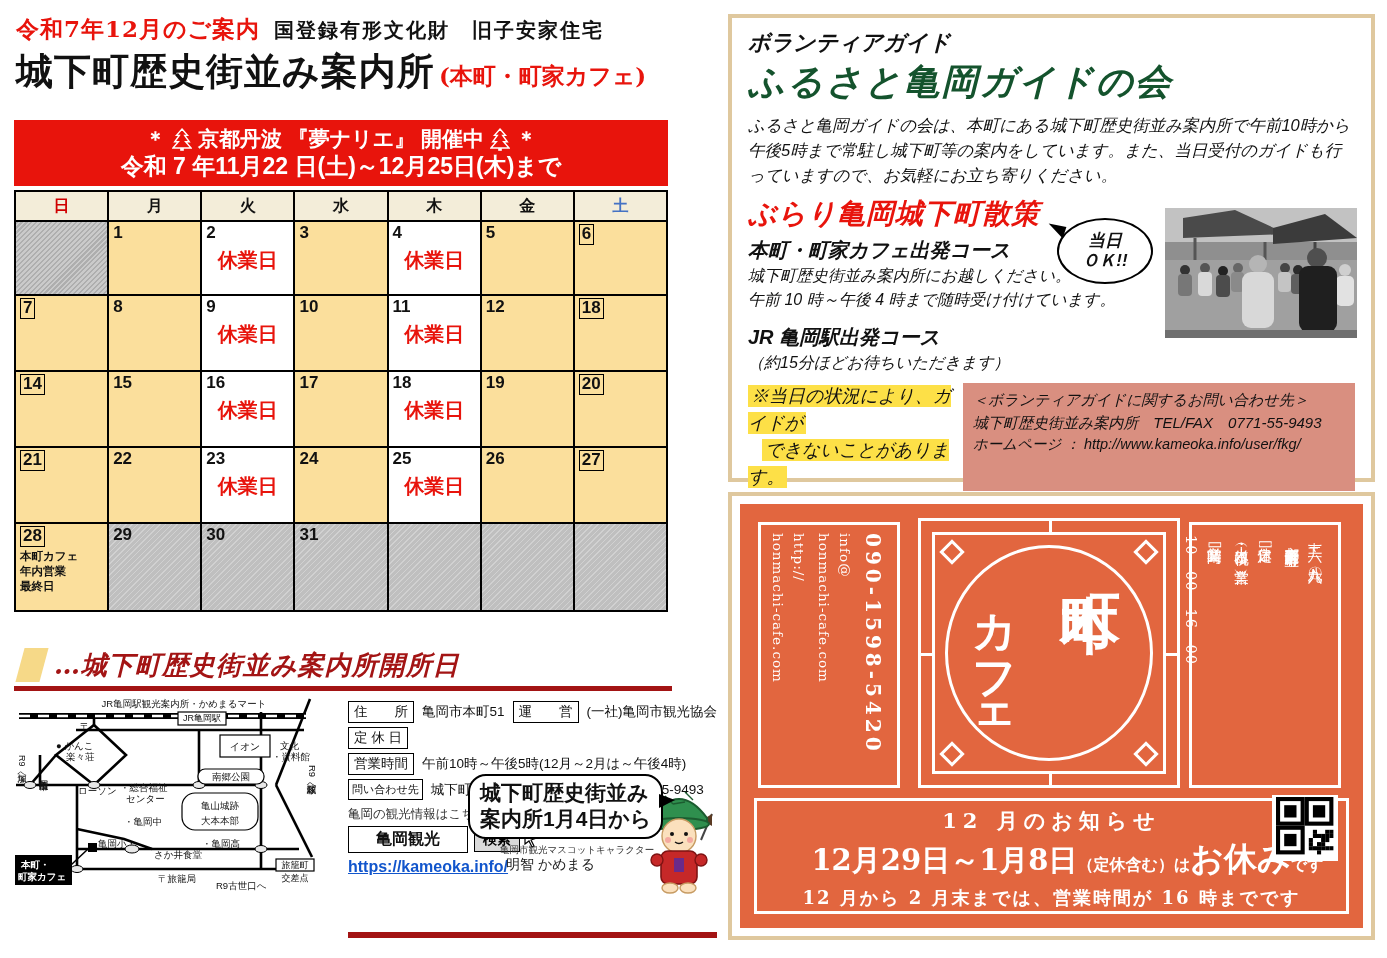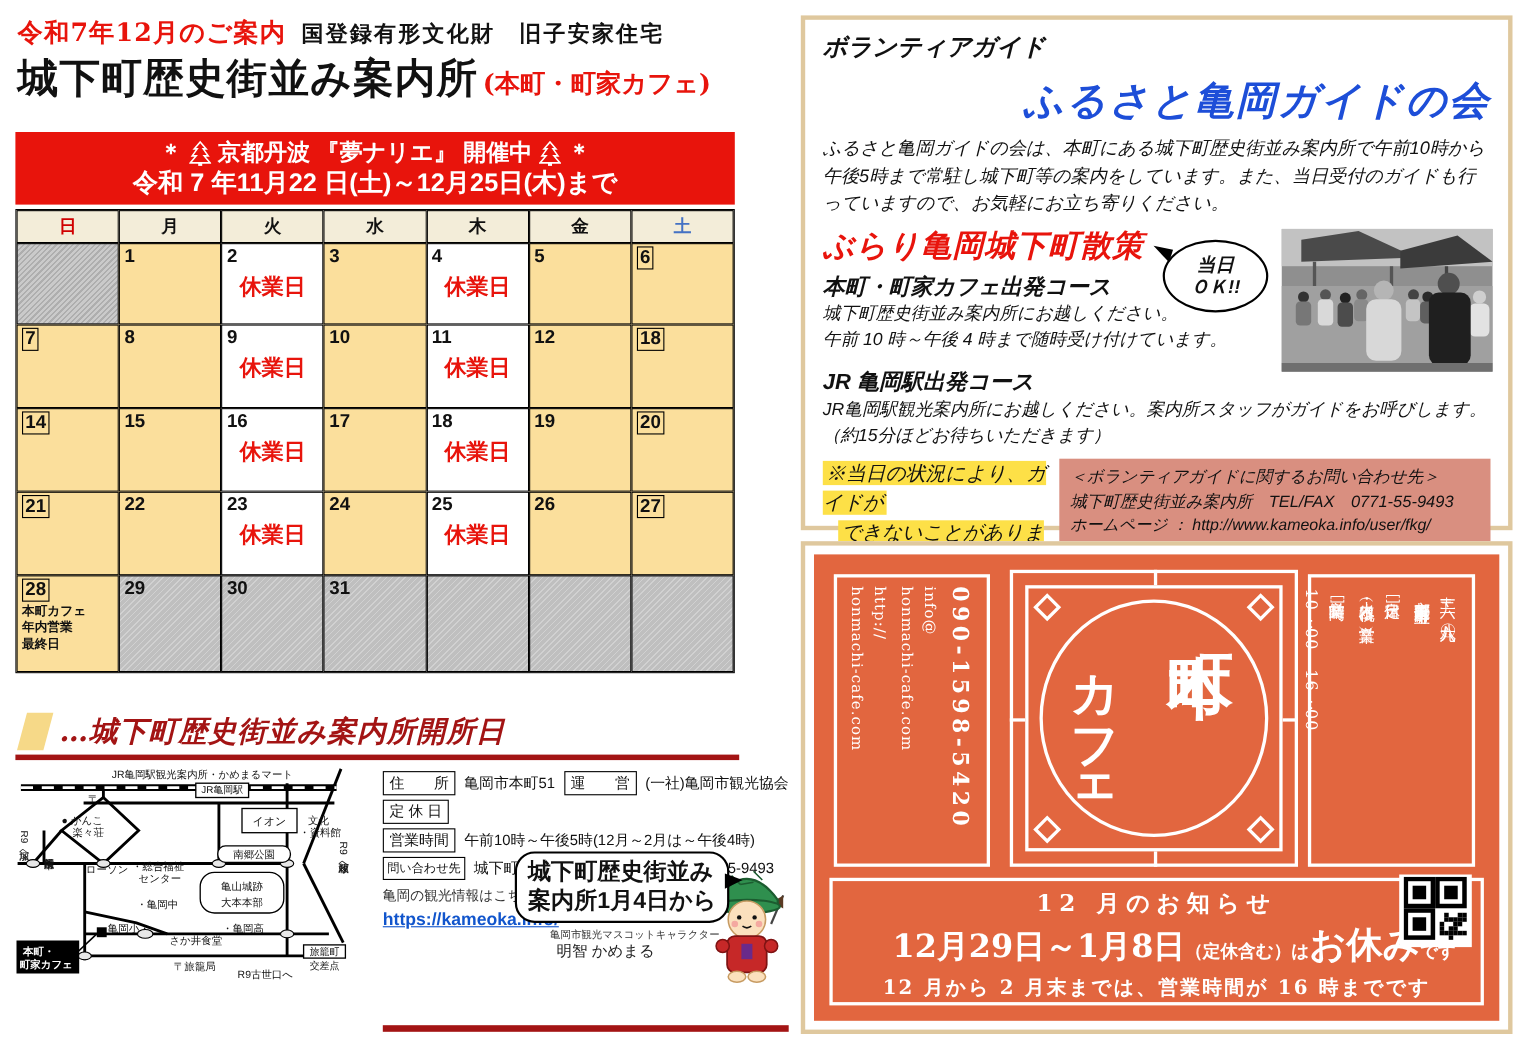--- a/index.html
+++ b/index.html
@@ -71,21 +71,21 @@
   #speech-bubble:after{content:"";position:absolute;right:-14px;top:18px;width:0;height:0;
       border-left:16px solid #000;border-top:6px solid transparent;border-bottom:8px solid transparent;}
   .mascot-caption1{position:absolute;left:152px;top:38px;font-size:9.5px;color:#333;white-space:nowrap;}
   .mascot-caption2{position:absolute;left:158px;top:50px;font-size:14px;color:#222;white-space:nowrap;}
   #mascot{position:absolute;right:2px;top:-28px;width:72px;height:118px;}
 
   
   .tan-box{border:4px solid #dfc89e;background:#fff;box-sizing:border-box;}
   #guide-box{left:728px;top:14px;width:647px;height:468px;padding:10px 16px;position:absolute;font-style:italic;}
   .g-kicker{font-size:22px;font-weight:bold;}
-  .g-title{font-size:36px;font-weight:bold;color:#1d4ed8;text-align:right;letter-spacing:2px;margin-top:10px;}
+  .g-title{font-size:36px;font-weight:bold;color:#14532d;text-align:left;letter-spacing:2px;margin-top:0;}
   .g-intro{font-size:16.5px;line-height:1.5;margin-top:6px;}
   .g-walk{font-size:28px;font-weight:bold;color:#e8140c;margin-top:8px;letter-spacing:1px;}
   .g-course-title{font-size:20px;font-weight:bold;margin-top:4px;}
   .g-line{font-size:16px;line-height:1.5;}
   .g-c1{margin-right:230px;}
   #guide-photo{position:absolute;right:14px;top:190px;width:192px;height:130px;}
   #ok-bubble{position:absolute;right:218px;top:200px;width:92px;height:62px;border:2.5px solid #000;
       border-radius:50%;background:#fff;display:flex;flex-direction:column;align-items:center;justify-content:center;
       font-weight:bold;font-size:17px;line-height:1.2;}
   #ok-bubble:before{content:"";position:absolute;left:-12px;top:4px;width:0;height:0;
@@ -304,20 +304,29 @@
         <span class="info-label">営業時間</span>
         <span class="info-val">午前10時～午後5時(12月～2月は～午後4時)</span>
       </div>
       <div class="info-row">
         <span class="info-label small">問い合わせ先</span>
         <span class="info-val">城下町歴史街並み案内所 TEL (0771) 55-9493</span>
       </div>
 
       <div id="footer-zone">
         <div class="lead">亀岡の観光情報はこちらから</div>
+        <div class="search-row">
+          <div class="search-box">亀岡観光</div>
+          <button class="search-btn">検索</button>
+          <span class="cursor-icon">
+            <svg viewBox="0 0 16 16" width="16" height="16">
+                <polygon points="1,1 13,6 7,8 10,14 8,15 5,9 1,12" fill="#fff" stroke="#000" stroke-width="1.2"></polygon>
+              </svg>
+          </span>
+        </div>
         <a class="kameoka-url">https://kameoka.info/</a>
 
         <div id="speech-bubble">
           <div>城下町歴史街並み</div>
           <div>案内所1月4日から</div>
         </div>
         <div class="mascot-caption1">亀岡市観光マスコットキャラクター</div>
         <div class="mascot-caption2">明智 かめまる</div>
         <div id="mascot">
           <svg viewBox="0 0 72 118" width="72" height="118">
@@ -351,21 +360,20 @@
   <div class="g-title">ふるさと亀岡ガイドの会</div>
   <div class="g-intro">ふるさと亀岡ガイドの会は、本町にある城下町歴史街並み案内所で午前10時から午後5時まで常駐し城下町等の案内をしています。また、当日受付のガイドも行っていますので、お気軽にお立ち寄りください。</div>
 
   <div class="g-walk">ぶらり亀岡城下町散策</div>
   <div class="g-c1">
     <div class="g-course-title">本町・町家カフェ出発コース</div>
     <div class="g-line">城下町歴史街並み案内所にお越しください。</div>
     <div class="g-line">午前 10 時～午後 4 時まで随時受け付けています。</div>
   </div>
   <div class="g-course-title" style="margin-top:12px">JR 亀岡駅出発コース</div>
-  <div class="g-line">JR亀岡駅観光案内所にお越しください。案内所スタッフがガイドをお呼びします。</div>
   <div class="g-line">（約15分ほどお待ちいただきます）</div>
 
   <div class="caution-pink-row">
     <div class="caution">
       <span>※当日の状況により、ガイドが</span><br>
       <span class="c2">できないことがあります。</span>
     </div>
     <div class="pink-box">
       <div>＜ボランティアガイドに関するお問い合わせ先＞</div>
       <div>城下町歴史街並み案内所　TEL/FAX　0771-55-9493</div>

